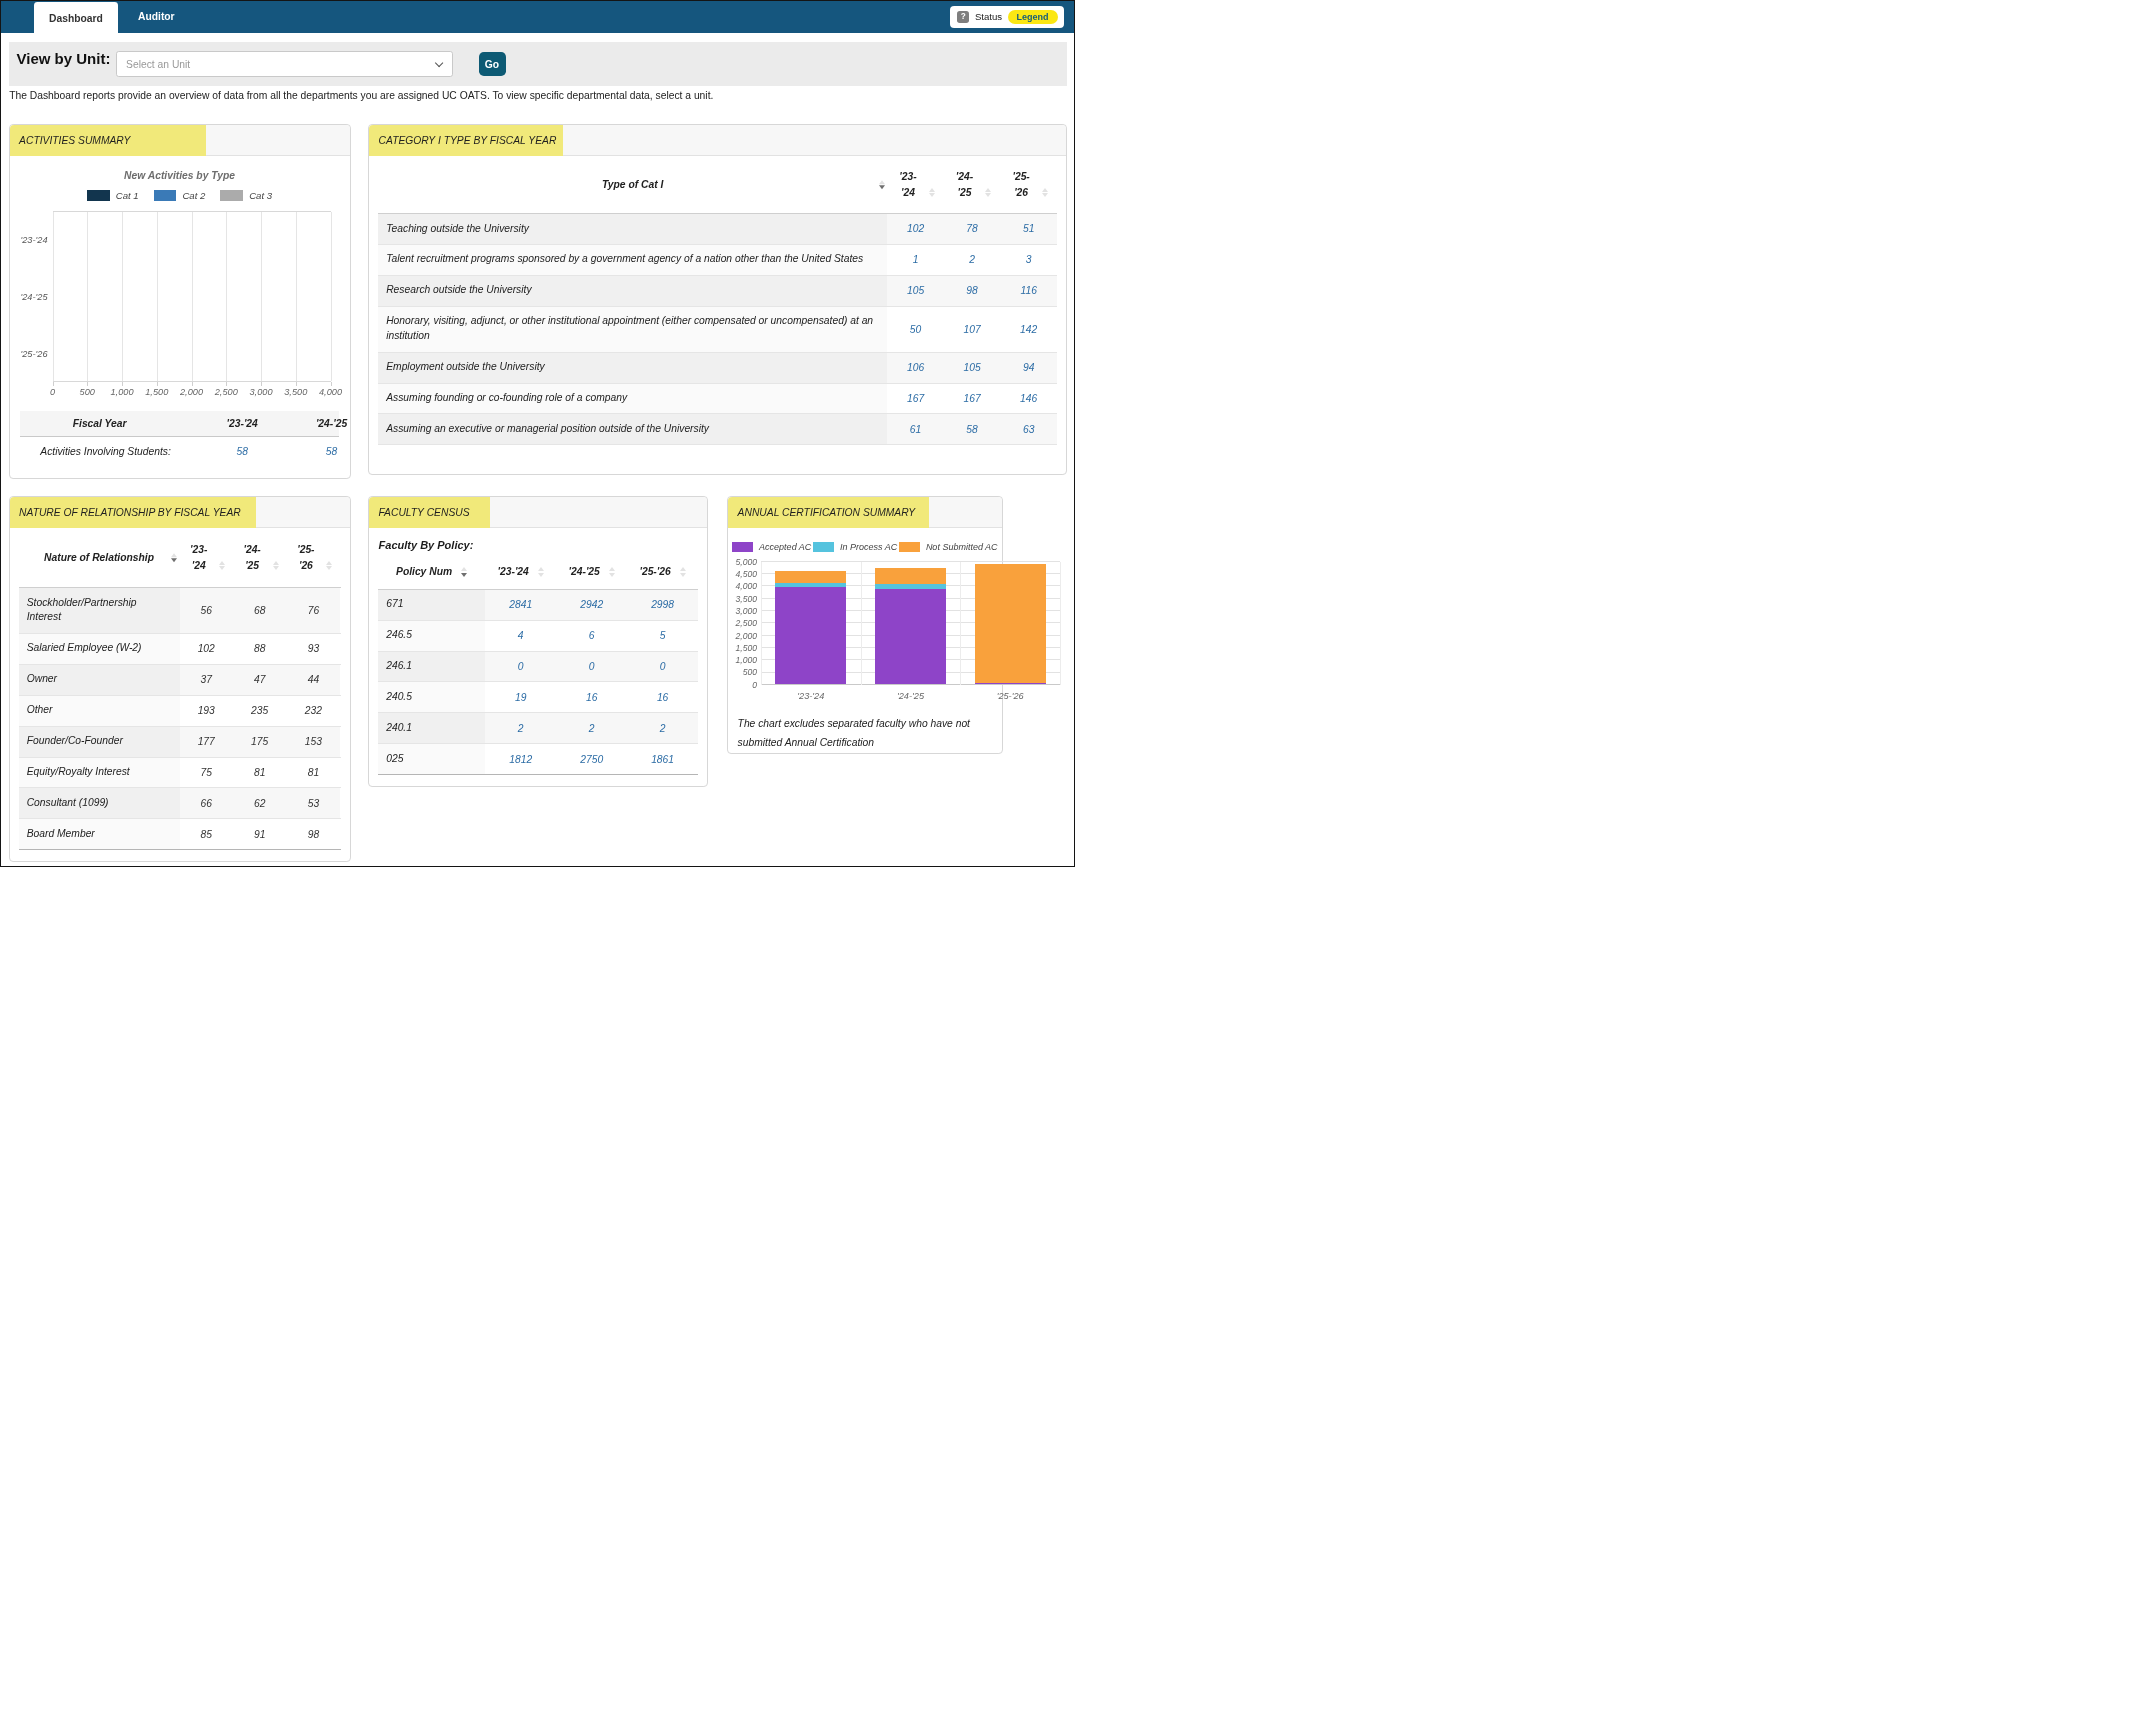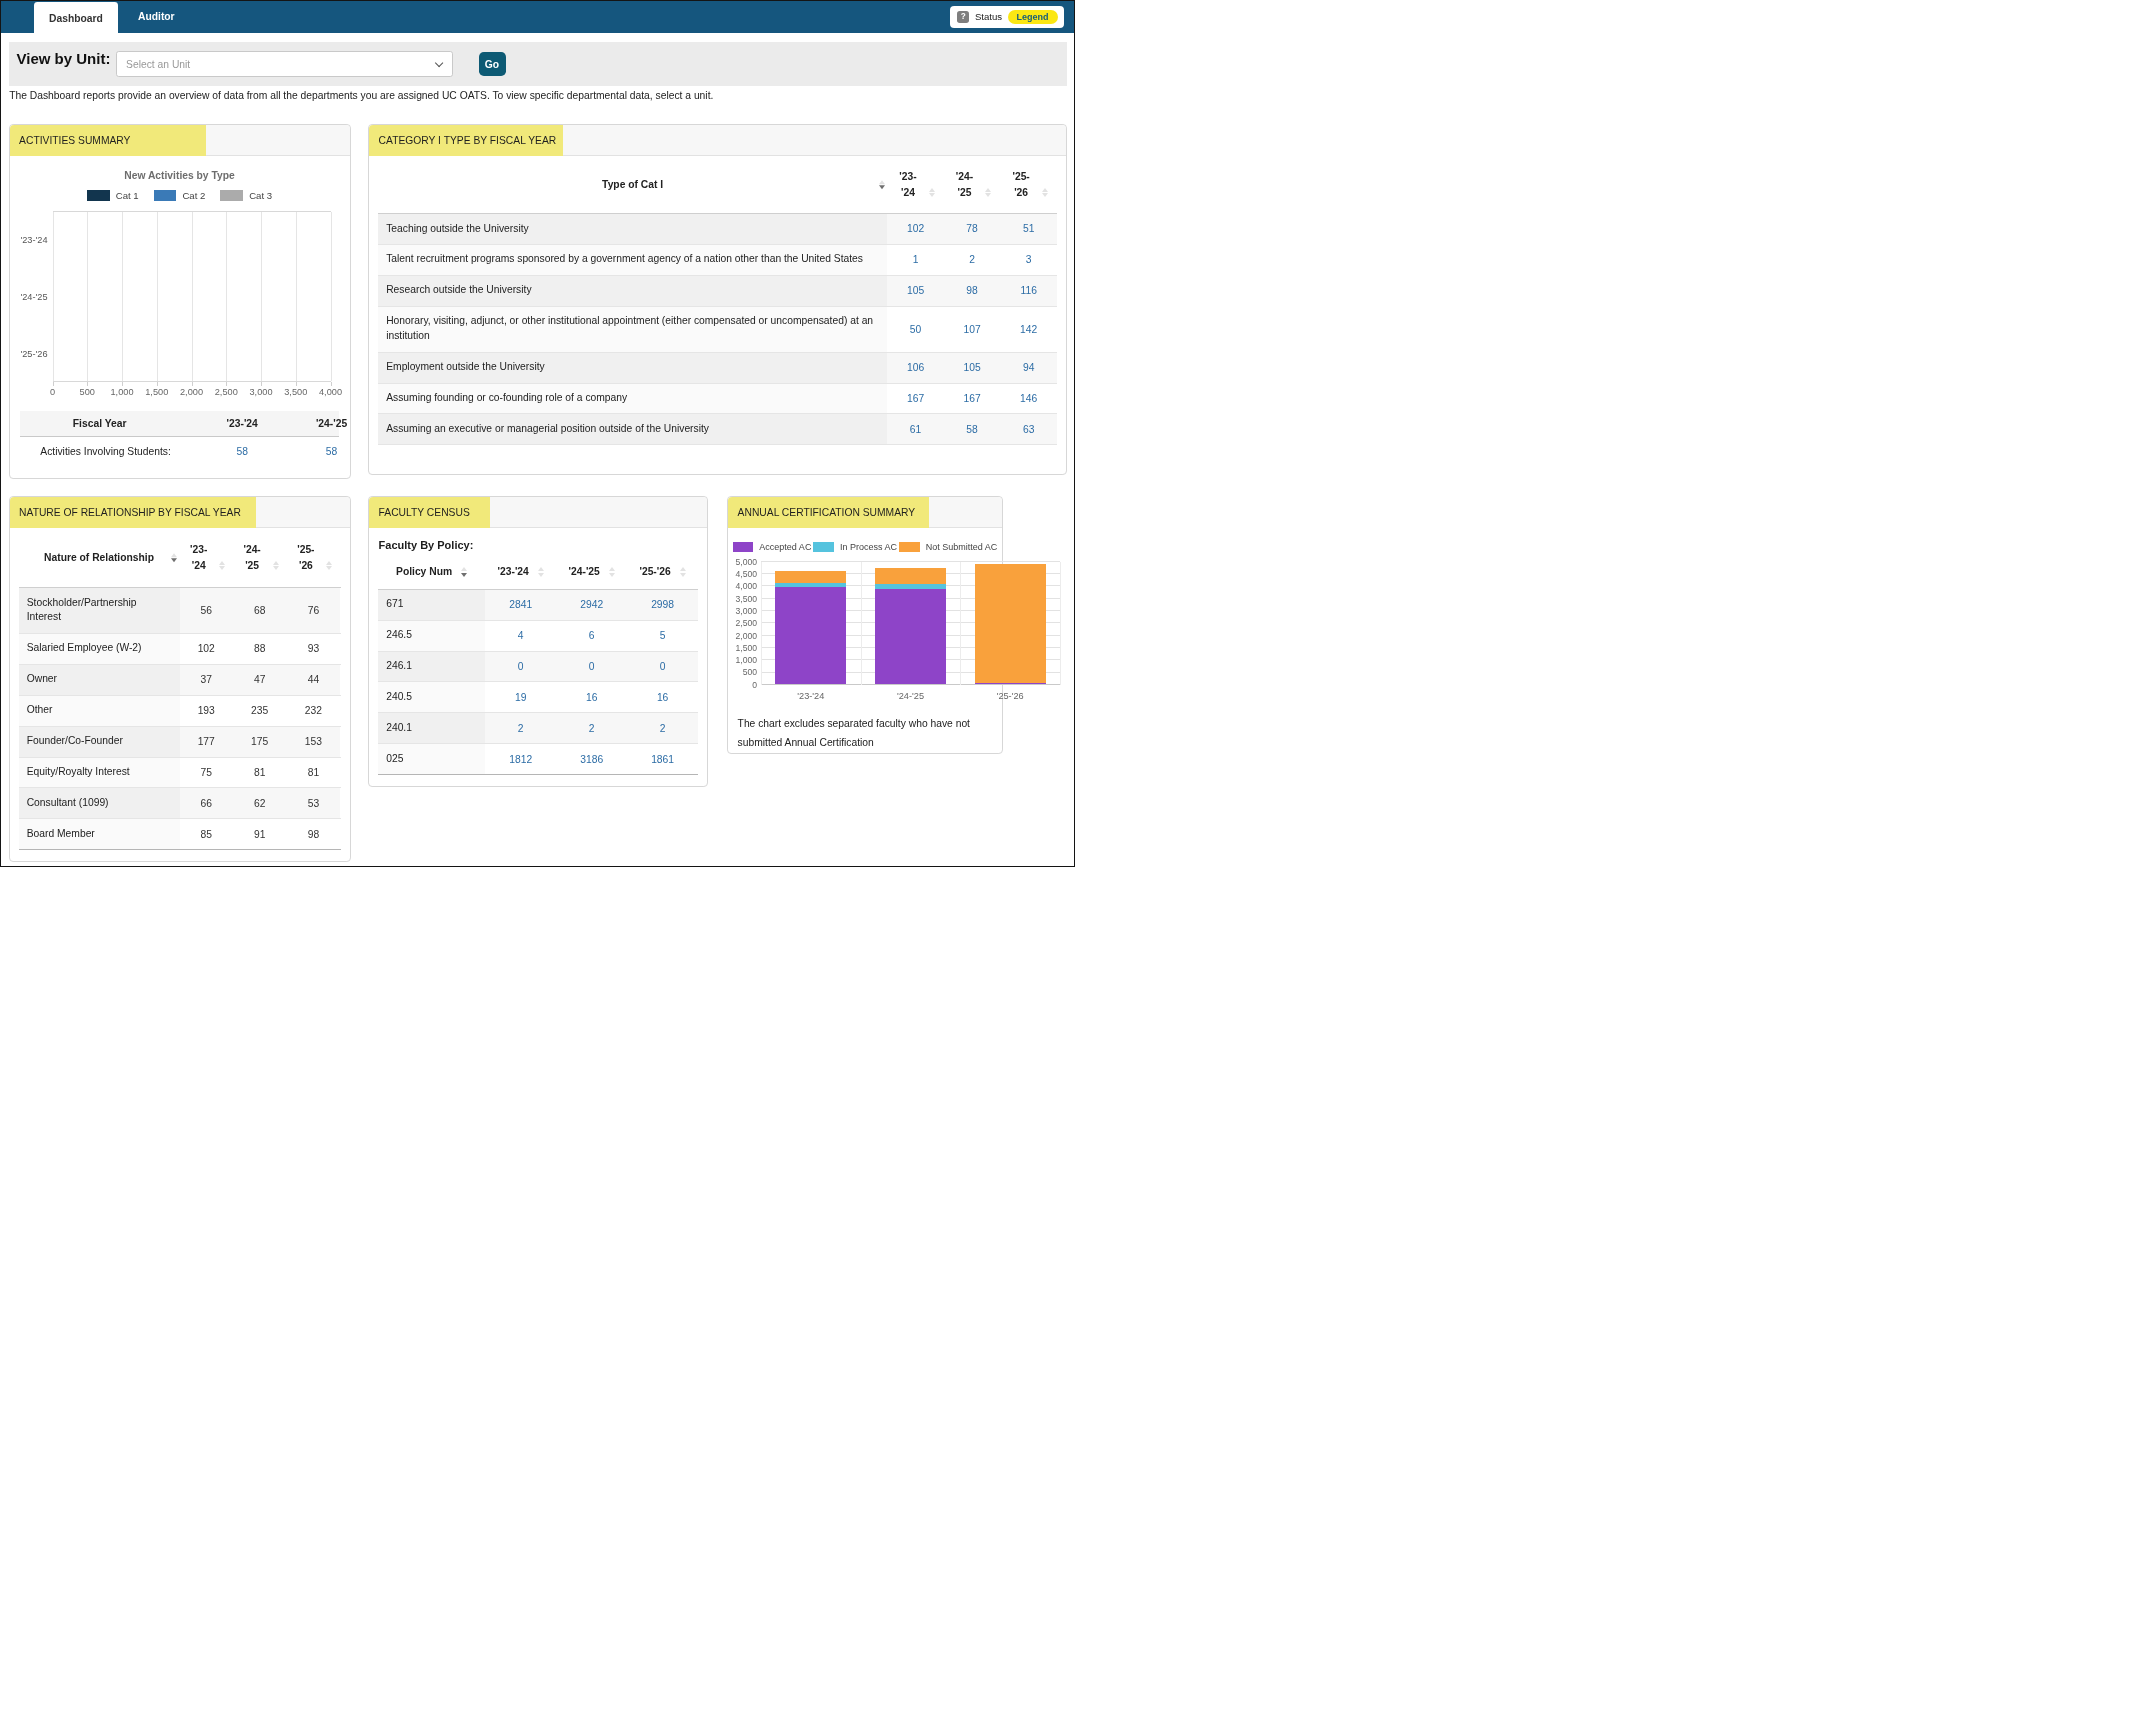--- a/index.html
+++ b/index.html
@@ -31,21 +31,21 @@
                  padding:0 9.6px; }
   .fake-select .ph { color:#999; font-size:10.3px; flex:1; }
   .chev { width:6.2px; height:6.2px; border-right:1.4px solid #555; border-bottom:1.4px solid #555;
           transform:rotate(45deg); margin-top:-2.7px; }
   .go-btn { position:absolute; left:470px; top:10.3px; width:27px; height:24px; background:#0d5a74;
             color:#fff; border:none; border-radius:4.8px; font-size:10.3px; font-weight:bold;
             font-family:inherit; cursor:pointer; }
   .desc { position:absolute; left:8.2px; top:89px; font-size:10.3px; color:#222; }
 
   
-  .panel { position:absolute; background:#fff; border:0.7px solid #d7d7d7; border-radius:4.1px; }
+  .panel { position:absolute; background:#fff; border:0.7px solid #d7d7d7; border-radius:4.1px;font-style:italic; }
   #panel-activities { left:7.5px;  top:123px; width:342px;  height:355px; }
   #panel-category   { left:367px; top:123px; width:699px; height:351px; }
   #panel-nature     { left:7.5px;  top:495px; width:342px;  height:366px; }
   #panel-faculty    { left:367px; top:495px; width:340px;  height:291px; }
   #panel-annual     { left:726px;top:495px; width:276px;  height:258px; }
   .panel-h { position:relative; height:31px; background:#f7f7f7; border-bottom:0.7px solid #e2e2e2;
              border-radius:4.1px 4.1px 0 0; }
   .ytitle { position:absolute; left:0; top:0; bottom:-0.7px; background:#f1e97a; display:flex;
             align-items:center; padding:0 9.6px; font-size:10.3px; color:#1f1f1f;
             border-radius:4.1px 0 0 0; white-space:nowrap; }
@@ -603,21 +603,21 @@
             <div class="cell-val">
               <span class="val-link">2</span>
             </div>
           </div>
           <div class="trow fac-grid r1 last">
             <div class="cell-name">025</div>
             <div class="cell-val">
               <span class="val-link">1812</span>
             </div>
             <div class="cell-val">
-              <span class="val-link">3186</span>
+              <span class="val-link">2750</span>
             </div>
             <div class="cell-val">
               <span class="val-link">1861</span>
             </div>
           </div>
         </div>
     </div>
   </section>
 
   <section class="panel" id="panel-annual">

